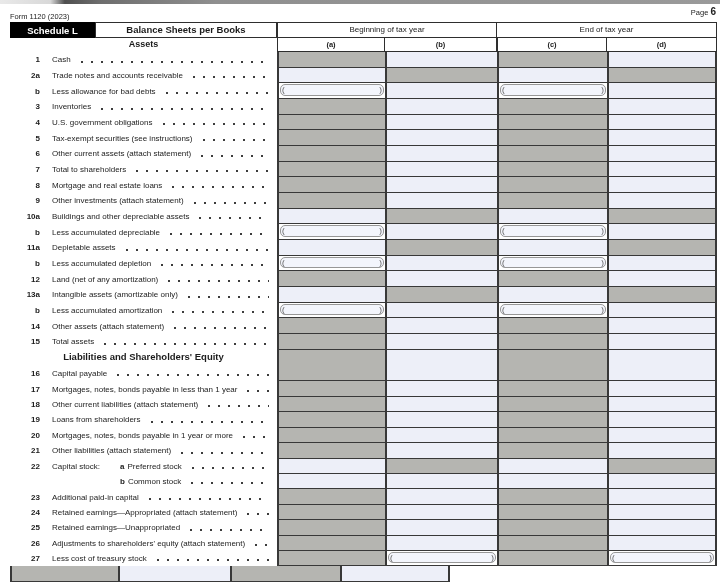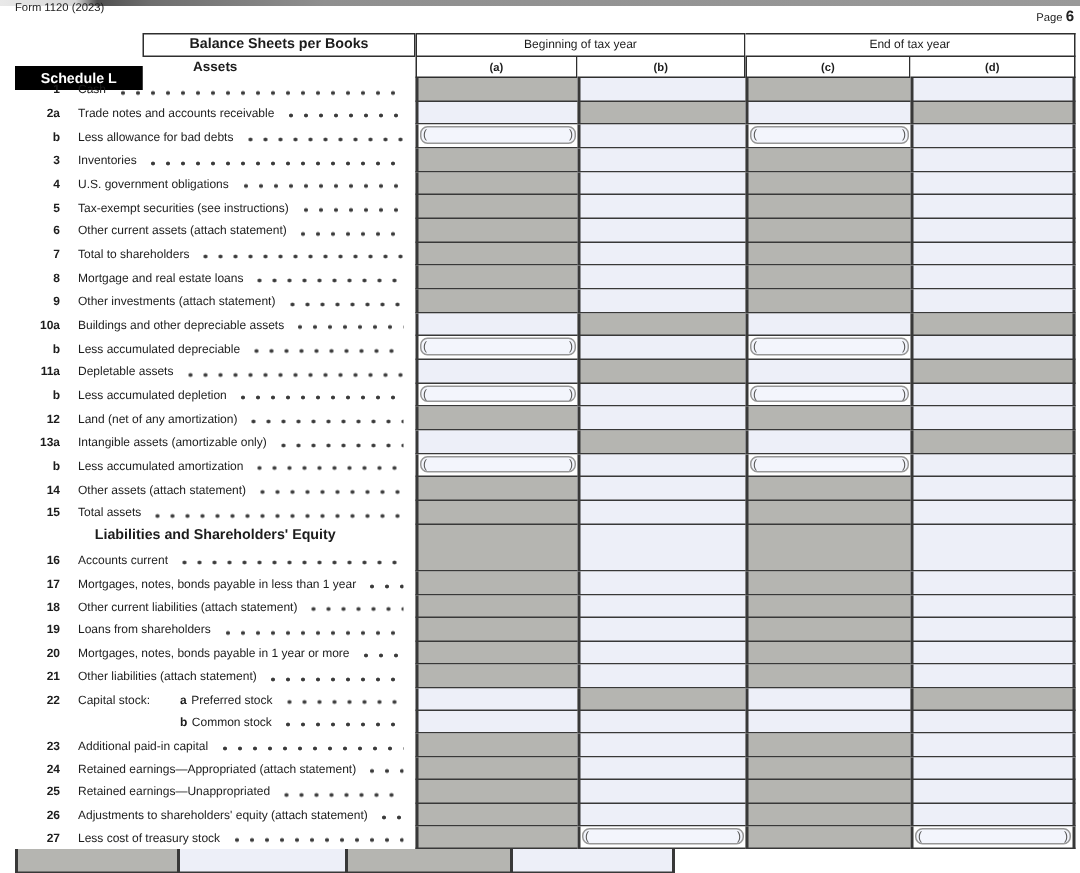--- a/index.html
+++ b/index.html
@@ -3,29 +3,29 @@
 <meta charset="utf-8">
 <style>
   * { margin:0; padding:0; box-sizing:border-box; }
   html,body { width:720px; height:582px; overflow:hidden; background:#ffffff;
               font-family:"Liberation Sans", sans-serif; color:#1c1c1c; }
   #page { position:relative; width:720px; height:582px; background:#fff; }
 
   #top-strip { position:absolute; left:0; top:0; width:720px; height:4px;
     background:linear-gradient(to right,#e9e9e9 0%,#d8d8d8 7%,#4f4f4f 9%,#6e6e6e 14%,#8f8f8f 30%,#9a9a9a 100%); }
 
-  #form-number { position:absolute; left:10px; top:0; font-size:7.5px; color:#222; }
+  #form-number { position:absolute; left:10px; top:12px; font-size:7.5px; color:#222; }
   #page-label  { position:absolute; right:4px; top:6px; font-size:7.5px; color:#222; }
   #page-label b { font-size:10px; }
 
   
   .hdr-row { position:absolute; left:10px; top:22px; width:707px; height:16px; }
   .badge { position:absolute; left:0; top:0; width:85px; height:16px; background:#000;
            color:#fff; font-weight:bold; font-size:9.5px; text-align:center; line-height:16px;
-           border:1.5px solid #000;margin-top:22px; }
+           border:1.5px solid #000; }
   .sched-title { position:absolute; left:85px; top:0; width:182px; height:16px;
            border:1.5px solid #2e2e2e; font-weight:bold; font-size:9.5px; text-align:center;
            line-height:14px; background:#fff; }
   .year-box { position:absolute; top:0; height:16px; border:1.5px solid #2e2e2e;
            font-size:8px; text-align:center; line-height:14px; background:#fff; }
   #begin-box { left:267px; width:220px; }
   #end-box   { left:487px; width:220px; border-left:none; }
 
   
   .col-row { position:absolute; left:10px; top:38px; width:707px; height:14px; }
@@ -359,21 +359,21 @@
       <div class="cell cb w"></div>
       <div class="cell cc g"></div>
       <div class="cell cd w"></div>
     </div>
   </div>
 
   <div id="liab-block">
       <div class="frow">
         <div class="desc">
           <span class="num">16</span>
-          <span class="lbl">Accounts current</span>
+          <span class="lbl">Capital payable</span>
           <span class="leader"></span>
         </div>
         <div class="cell ca g"></div>
         <div class="cell cb w"></div>
         <div class="cell cc g"></div>
         <div class="cell cd w"></div>
       </div>
       <div class="frow">
         <div class="desc">
           <span class="num">17</span>

